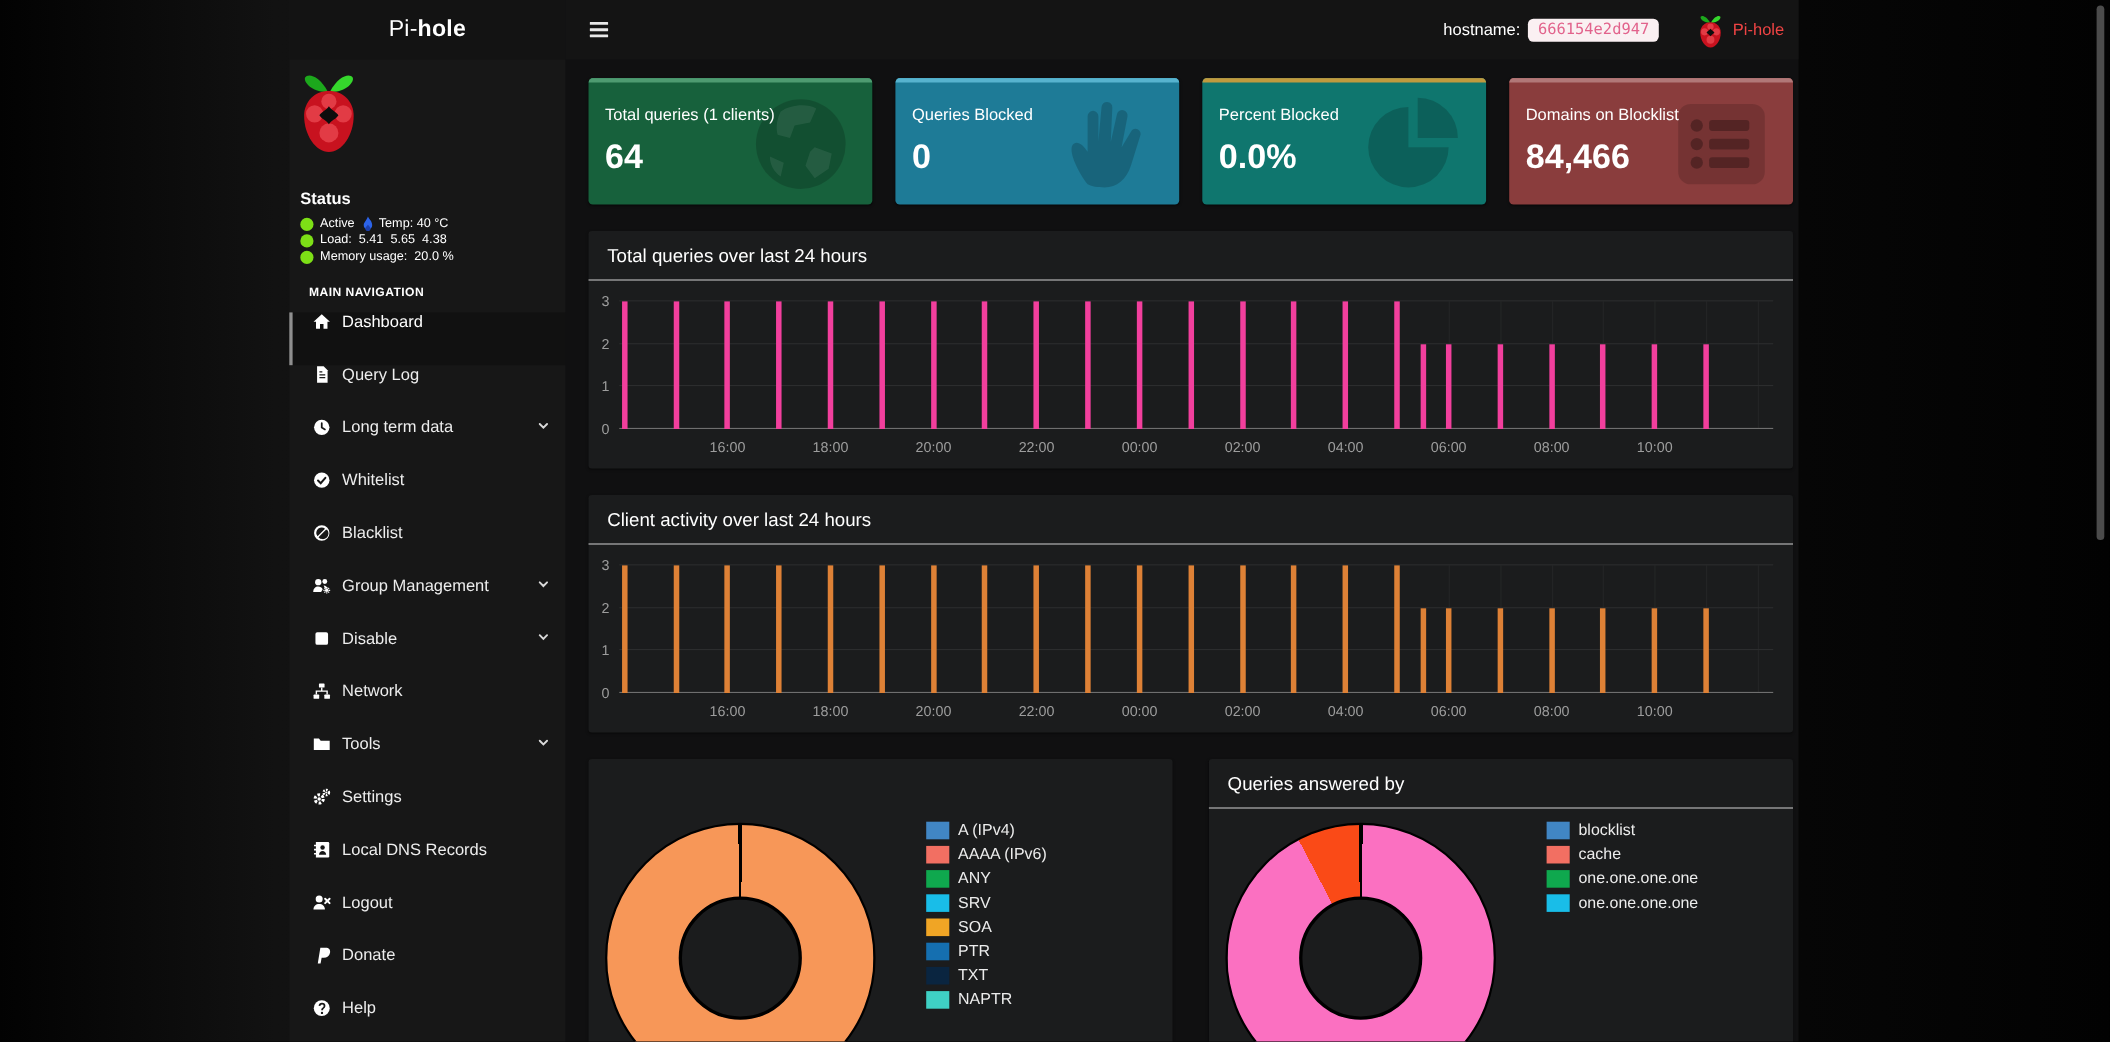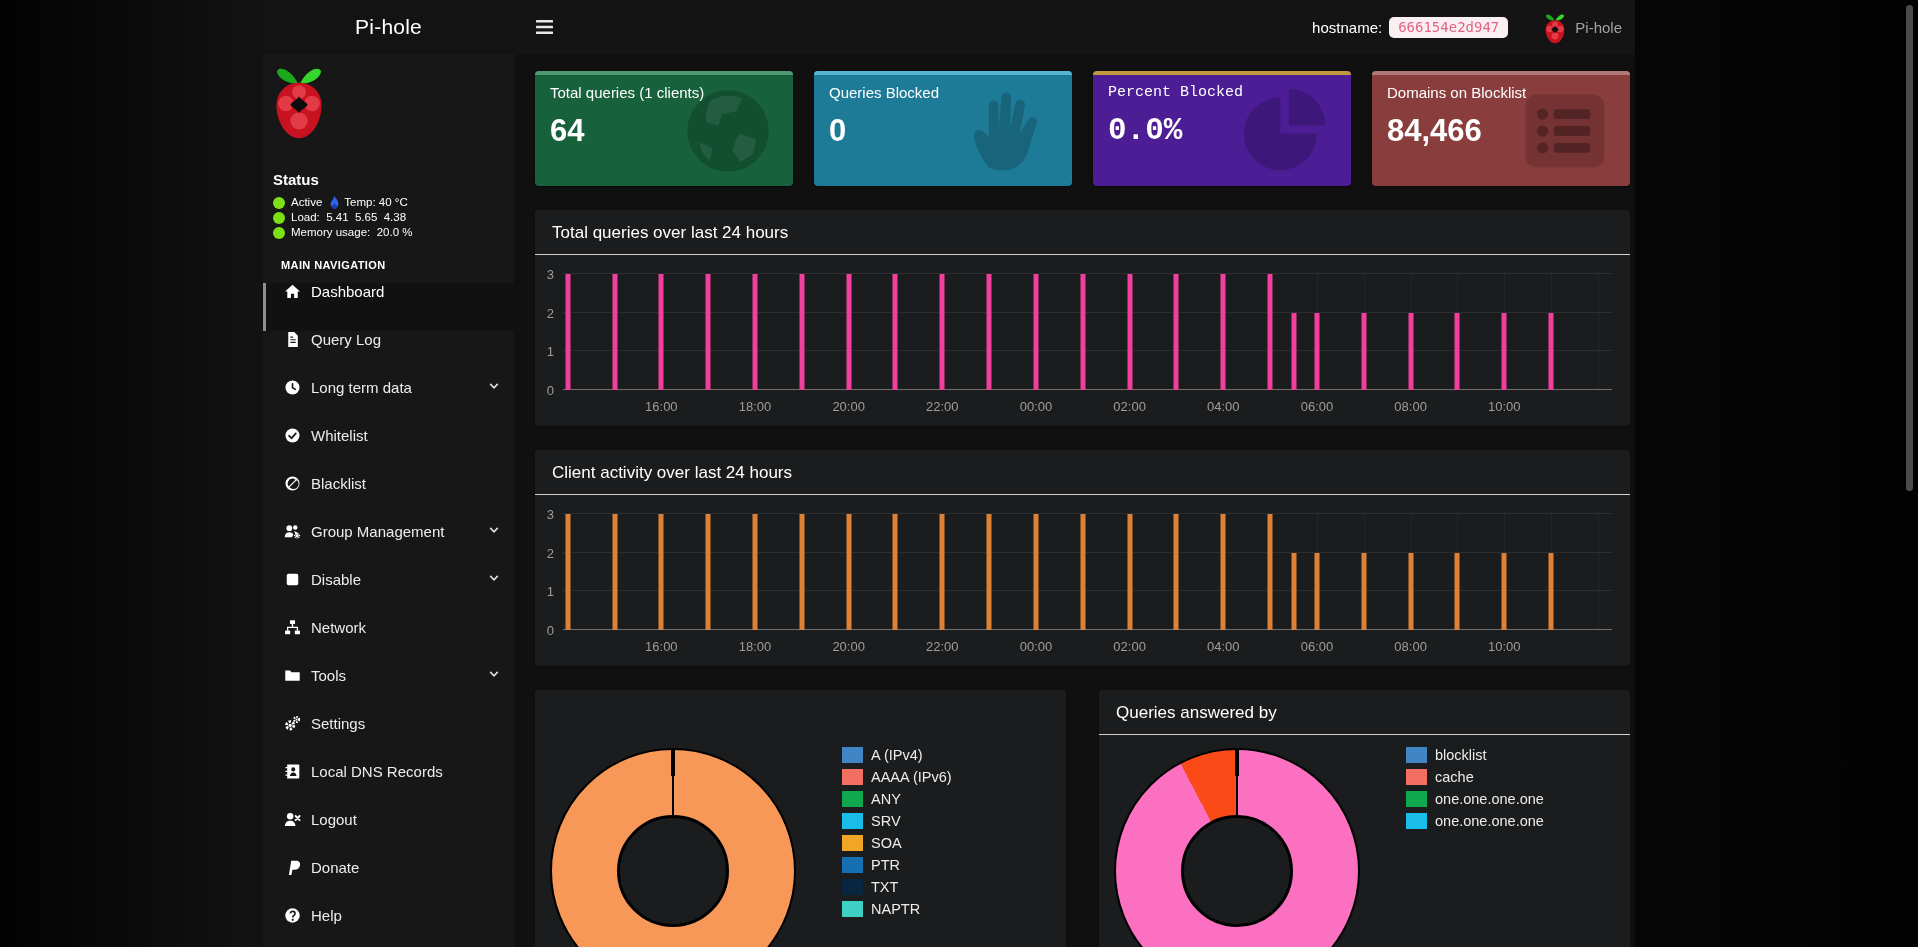--- a/index.html
+++ b/index.html
@@ -12,21 +12,21 @@
   .app { position:absolute; left:263px; top:0; width:1372px; height:947px; background:#101011; }
   .sidebar { position:absolute; left:0; top:0; width:251px; height:947px; background:#171717; }
   .topbar { position:absolute; left:251px; right:0; top:0; height:54px; background:#141414;
     display:flex; align-items:center; }
   .main { position:absolute; left:251px; right:0; top:54px; bottom:0; overflow:hidden;
     padding:17px 5px 0 21px; }
 
   
   .brand { height:54px; background:#131313; display:flex; align-items:center; justify-content:center;
     color:#fff; font-size:21px; letter-spacing:.2px; }
-  .brand b { font-weight:400;text-align:right; }
+  .brand b { font-weight:700;text-align:right; }
   .status { display:flex; gap:13px; padding:6px 10px 2px 10px;flex-direction:column; }
   .status-text { color:#fff; }
   .status-title { font-size:15px; font-weight:700; margin:14px 0 7px; }
   .srow { font-size:11.5px; line-height:15px; display:flex; align-items:center; color:#fff; }
   .srow span.txt { white-space:pre; }
   .dot { width:12px; height:12px; border-radius:50%; background:#7ddf16; margin-right:6px; flex:none; }
   .flame { margin:0 4px 0 7px; display:inline-flex; }
   .nav-header { font-size:11px; font-weight:700; color:#fff; letter-spacing:.4px; margin:17px 0 0 18px; }
   ul.nav { list-style:none; margin:12px 0 0 0; padding:0; }
   ul.nav li { height:48px; display:flex; align-items:flex-start; padding-left:20px; color:#ededed; cursor:pointer; }
@@ -37,27 +37,27 @@
   .chev { margin-left:auto; margin-right:13px; color:#d9d9d9; display:flex; }
   .chev svg { width:14px; height:14px; }
 
   
   .hamburger { margin-left:18px; background:none; border:none; padding:4px; cursor:pointer; display:flex; }
   .top-right { margin-left:auto; display:flex; align-items:center; padding-right:13px; }
   .hostlabel { color:#fff; font-size:15px; }
   .hostbadge { margin-left:7px; background:#faf0f2; color:#e2638c; font-family:"DejaVu Sans Mono",monospace;
     font-size:14px; padding:2px 9px 3px; border-radius:5px; }
   .top-rasp { margin-left:36px; display:flex; }
-  .top-brand { color:#a3a3a3; font-size:15px; margin-left:9px; }
+  .top-brand { color:#ef4444; font-size:15px; margin-left:9px; }
 
   
   .cards { display:grid; grid-template-columns:repeat(4,1fr); gap:21px; height:115px; }
   .card { position:relative; border-radius:4px; overflow:hidden; padding:13px 15px; box-shadow:0 1px 2px rgba(0,0,0,.45); }
   .card .strip { position:absolute; left:0; top:0; right:0; height:4px; }
-  .card .ctitle { position:relative; color:#fff; font-size:15px; z-index:2; }
+  .card .ctitle { position:relative; color:#fff; font-size:15px; z-index:2;margin-top:12px; }
   .card .cvalue { position:relative; color:#fff; font-size:31px; font-weight:700; margin-top:12px; z-index:2; }
   .card .bgicon { position:absolute; right:20px; top:52%; transform:translateY(-50%); width:90px; height:90px; z-index:1; }
   .card .bgicon svg { width:100%; height:100%; }
 
   
   .panel { background:#1b1c1d; border-radius:3px; margin-top:24px; box-shadow:0 1px 2px rgba(0,0,0,.4); }
   .panel-header { padding:13px 17px 11px; font-size:17px; color:#fff; border-bottom:1px solid rgba(255,255,255,.8); }
   .chart-body { padding:19px 18px 36px 28px; }
   .plot { position:relative; height:116px; }
   .hgrid { position:absolute; left:0; right:0; height:1px; background:#2c2d2e; }
@@ -330,21 +330,21 @@
               </svg></div>
           </div>
           <div class="card" style="background: rgb(30, 123, 151);">
             <div class="strip" style="background: rgb(87, 179, 207);"></div>
             <div class="ctitle">Queries Blocked</div>
             <div class="cvalue">0</div>
             <div class="bgicon"><svg viewBox="0 0 64 64">
                 <path fill="rgba(0,0,0,0.18)" d="M19 58c-6-8-12-20-10-25 2.5-4 7-1 10 4V14a3.5 3.5 0 0 1 7 0v16l2-22a3.5 3.5 0 0 1 7 .5l-1 22 4-18a3.5 3.5 0 0 1 6.8 1.6L41 34l6-10a3.3 3.3 0 0 1 6 2.8L47 46c-3 9-9 14-17 14-5 0-8-.5-11-2z"></path>
               </svg></div>
           </div>
-          <div class="card" style="background: #4c1d95; font-family: Liberation Mono, monospace;">
+          <div class="card" style="background: #0f766e;">
             <div class="strip" style="background: rgb(192, 154, 62);"></div>
             <div class="ctitle">Percent Blocked</div>
             <div class="cvalue">0.0%</div>
             <div class="bgicon"><svg viewBox="0 0 64 64">
                 <g fill="rgba(0,0,0,0.18)">
                   <path d="M28 8A26 26 0 1 0 54 34L28 34Z"></path>
                   <path d="M34 2A26 26 0 0 1 60 28L34 28Z"></path>
                 </g>
               </svg></div>
           </div>

